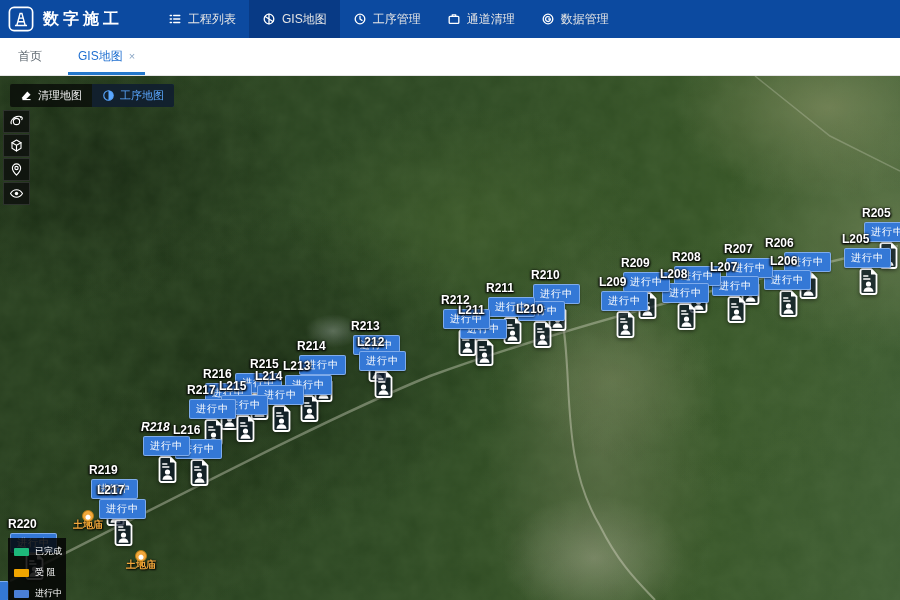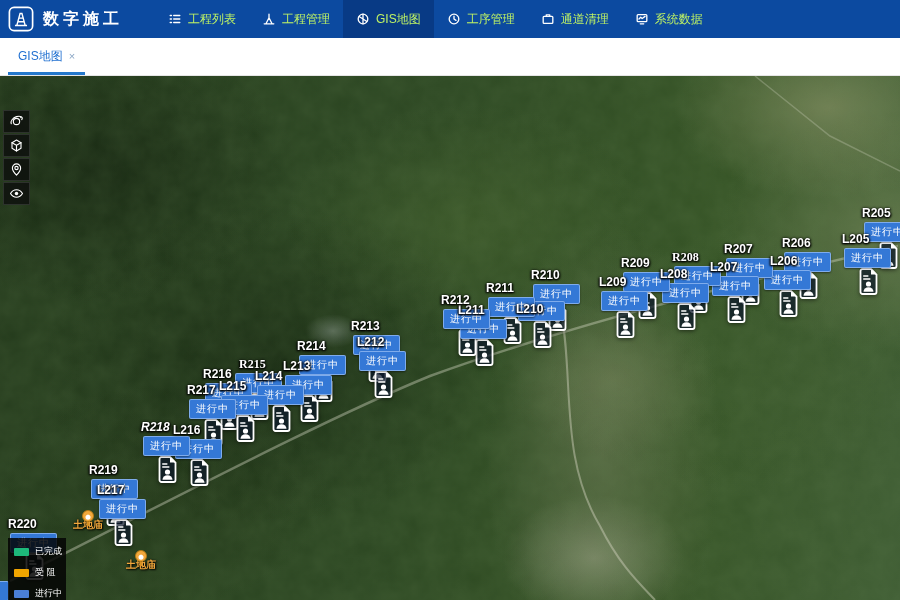--- a/index.html
+++ b/index.html
@@ -8,21 +8,21 @@
   .app { position:relative; width:900px; height:600px; }
 
   
   .navbar { position:absolute; left:0; top:0; width:900px; height:38px;
     background:#0c4aa0; display:flex; align-items:center; color:#fff; }
   .logo-wrap { display:flex; align-items:center; gap:9px; padding:0 14px 0 8px; }
   .logo-wrap svg { width:26px; height:26px; display:block; }
   .app-title { font-size:16px; font-weight:bold; letter-spacing:4px; white-space:nowrap; }
   .nav-items { display:flex; align-items:stretch; height:38px; margin-left:18px; }
   .nav-item { display:flex; align-items:center; gap:6px; padding:5px 13px; font-size:12px;
-    color:#bef264; cursor:pointer; white-space:nowrap; }
+    color:#e5e5e5; cursor:pointer; white-space:nowrap; }
   .nav-item svg { width:14px; height:14px; color:#fff; }
   .nav-item.active { background:#083a85; }
 
   
   .tabbar { position:absolute; left:0; top:38px; width:900px; height:38px; background:#fff;
     display:flex; align-items:stretch; border-bottom:1px solid #e6e6e6; }
   .tab { display:flex; align-items:center; gap:6px; padding:0 18px; font-size:12px;
     color:#606a72; cursor:pointer; position:relative; }
   .tab.active { color:#1f6fd0; }
   .tab.active::after { content:""; position:absolute; left:8px; right:8px; bottom:0;
@@ -98,28 +98,20 @@
     </div>
     <div class="nav-items">
         <div class="nav-item">
           <span style="display:flex">
             <svg viewBox="0 0 16 16">
               <path d="M2.5 4h1.5M6.5 4h7M2.5 8h1.5M6.5 8h7M2.5 12h1.5M6.5 12h7" fill="none" stroke="currentColor" stroke-width="1.5" stroke-linecap="round" stroke-linejoin="round"></path>
             </svg>
           </span>
           <span>工程列表</span>
         </div>
-        <div class="nav-item">
-          <span style="display:flex">
-            <svg viewBox="0 0 16 16">
-              <path d="M8 2.5v4M4.5 13.5L8 6.5l3.5 7M2.5 13.5h11" fill="none" stroke="currentColor" stroke-width="1.5" stroke-linecap="round" stroke-linejoin="round"></path>
-            </svg>
-          </span>
-          <span>工程管理</span>
-        </div>
         <div class="nav-item active">
           <span style="display:flex">
             <svg viewBox="0 0 16 16">
               <circle cx="8" cy="8" r="5.5" fill="none" stroke="currentColor" stroke-width="1.5" stroke-linecap="round" stroke-linejoin="round"></circle>
               <path d="M3.6 5.2l8.8 5.6M8 2.5v11" fill="none" stroke="currentColor" stroke-width="1.5" stroke-linecap="round" stroke-linejoin="round"></path>
             </svg>
           </span>
           <span>GIS地图</span>
         </div>
         <div class="nav-item">
@@ -136,30 +128,33 @@
             <svg viewBox="0 0 16 16">
               <rect x="2.5" y="5" width="11" height="8" rx="1" fill="none" stroke="currentColor" stroke-width="1.5" stroke-linecap="round" stroke-linejoin="round"></rect>
               <path d="M6 5V3.2h4V5" fill="none" stroke="currentColor" stroke-width="1.5" stroke-linecap="round" stroke-linejoin="round"></path>
             </svg>
           </span>
           <span>通道清理</span>
         </div>
         <div class="nav-item">
           <span style="display:flex">
             <svg viewBox="0 0 16 16">
-              <rect x="2.5" y="3" width="11" height="8" rx="1" fill="none" stroke="currentColor" stroke-width="1.5" stroke-linecap="round" stroke-linejoin="round"></rect>
-              <path d="M4.5 8l2-2 1.7 1.5L11.5 5M6 13.5h4" fill="none" stroke="currentColor" stroke-width="1.5" stroke-linecap="round" stroke-linejoin="round"></path>
-            </svg>
-          </span>
-          <span>系统数据</span>
+              <circle cx="8" cy="8" r="5.5" fill="none" stroke="currentColor" stroke-width="1.5" stroke-linecap="round" stroke-linejoin="round"></circle>
+              <path d="M10.8 8a2.8 2.8 0 1 1-1.1-2.2M10.8 8h-2" fill="none" stroke="currentColor" stroke-width="1.5" stroke-linecap="round" stroke-linejoin="round"></path>
+            </svg>
+          </span>
+          <span>数据管理</span>
         </div>
       </div>
   </div>
 
   <div class="tabbar">
+      <div class="tab">
+        <span>首页</span>
+      </div>
       <div class="tab active">
         <span>GIS地图</span>
         <span class="close">×</span>
       </div>
     </div>
 
   <div class="map">
     <svg class="terrain" width="900" height="524" viewBox="0 0 900 524">
       <defs>
         <filter id="noise" x="0" y="0" width="100%" height="100%">
@@ -185,21 +180,21 @@
         <div class="status-badge" style="left: 864px; top: 146px;">进行中</div>
         <div class="tower-label" style="left: 842px; top: 156px;">L205</div>
         <div class="marker-ic" style="left: 858px; top: 192px;"><svg width="21" height="27" viewBox="0 0 21 27">
  <path d="M2.5 3a2 2 0 0 1 2-2H13l5.5 5.5V24a2 2 0 0 1-2 2h-12a2 2 0 0 1-2-2z" fill="rgba(15,30,55,.55)" stroke="#fff" stroke-width="1.8"></path>
  <path d="M13 1l5.5 5.5H13z" fill="#fff"></path>
  <path d="M5.8 8h4M5.8 11h6" stroke="#fff" stroke-width="1.6" stroke-linecap="round"></path>
  <circle cx="10.5" cy="16" r="2.6" fill="#fff"></circle>
  <path d="M5.5 23.8a5 4.6 0 0 1 10 0z" fill="#fff"></path>
           </svg></div>
         <div class="status-badge" style="left: 844px; top: 172px;">进行中</div>
-        <div class="tower-label" style="left: 782px; top: 160px;">R206</div>
+        <div class="tower-label" style="left: 765px; top: 160px;">R206</div>
         <div class="marker-ic" style="left: 798px; top: 196px;"><svg width="21" height="27" viewBox="0 0 21 27">
  <path d="M2.5 3a2 2 0 0 1 2-2H13l5.5 5.5V24a2 2 0 0 1-2 2h-12a2 2 0 0 1-2-2z" fill="rgba(15,30,55,.55)" stroke="#fff" stroke-width="1.8"></path>
  <path d="M13 1l5.5 5.5H13z" fill="#fff"></path>
  <path d="M5.8 8h4M5.8 11h6" stroke="#fff" stroke-width="1.6" stroke-linecap="round"></path>
  <circle cx="10.5" cy="16" r="2.6" fill="#fff"></circle>
  <path d="M5.5 23.8a5 4.6 0 0 1 10 0z" fill="#fff"></path>
           </svg></div>
         <div class="status-badge" style="left: 784px; top: 176px;">进行中</div>
         <div class="tower-label" style="left: 770px; top: 178px;">L206</div>
         <div class="marker-ic" style="left: 778px; top: 214px;"><svg width="21" height="27" viewBox="0 0 21 27">
@@ -221,21 +216,21 @@
         <div class="status-badge" style="left: 726px; top: 182px;">进行中</div>
         <div class="tower-label" style="left: 710px; top: 184px;">L207</div>
         <div class="marker-ic" style="left: 726px; top: 220px;"><svg width="21" height="27" viewBox="0 0 21 27">
  <path d="M2.5 3a2 2 0 0 1 2-2H13l5.5 5.5V24a2 2 0 0 1-2 2h-12a2 2 0 0 1-2-2z" fill="rgba(15,30,55,.55)" stroke="#fff" stroke-width="1.8"></path>
  <path d="M13 1l5.5 5.5H13z" fill="#fff"></path>
  <path d="M5.8 8h4M5.8 11h6" stroke="#fff" stroke-width="1.6" stroke-linecap="round"></path>
  <circle cx="10.5" cy="16" r="2.6" fill="#fff"></circle>
  <path d="M5.5 23.8a5 4.6 0 0 1 10 0z" fill="#fff"></path>
           </svg></div>
         <div class="status-badge" style="left: 712px; top: 200px;">进行中</div>
-        <div class="tower-label" style="left: 672px; top: 174px; font-family: Liberation Serif, serif;">R208</div>
+        <div class="tower-label" style="left: 672px; top: 174px;">R208</div>
         <div class="marker-ic" style="left: 688px; top: 210px;"><svg width="21" height="27" viewBox="0 0 21 27">
  <path d="M2.5 3a2 2 0 0 1 2-2H13l5.5 5.5V24a2 2 0 0 1-2 2h-12a2 2 0 0 1-2-2z" fill="rgba(15,30,55,.55)" stroke="#fff" stroke-width="1.8"></path>
  <path d="M13 1l5.5 5.5H13z" fill="#fff"></path>
  <path d="M5.8 8h4M5.8 11h6" stroke="#fff" stroke-width="1.6" stroke-linecap="round"></path>
  <circle cx="10.5" cy="16" r="2.6" fill="#fff"></circle>
  <path d="M5.5 23.8a5 4.6 0 0 1 10 0z" fill="#fff"></path>
           </svg></div>
         <div class="status-badge" style="left: 674px; top: 190px;">进行中</div>
         <div class="tower-label" style="left: 660px; top: 191px;">L208</div>
         <div class="marker-ic" style="left: 676px; top: 227px;"><svg width="21" height="27" viewBox="0 0 21 27">
@@ -338,21 +333,21 @@
         <div class="status-badge" style="left: 299px; top: 279px;">进行中</div>
         <div class="tower-label" style="left: 283px; top: 283px;">L213</div>
         <div class="marker-ic" style="left: 299px; top: 319px;"><svg width="21" height="27" viewBox="0 0 21 27">
  <path d="M2.5 3a2 2 0 0 1 2-2H13l5.5 5.5V24a2 2 0 0 1-2 2h-12a2 2 0 0 1-2-2z" fill="rgba(15,30,55,.55)" stroke="#fff" stroke-width="1.8"></path>
  <path d="M13 1l5.5 5.5H13z" fill="#fff"></path>
  <path d="M5.8 8h4M5.8 11h6" stroke="#fff" stroke-width="1.6" stroke-linecap="round"></path>
  <circle cx="10.5" cy="16" r="2.6" fill="#fff"></circle>
  <path d="M5.5 23.8a5 4.6 0 0 1 10 0z" fill="#fff"></path>
           </svg></div>
         <div class="status-badge" style="left: 285px; top: 299px;">进行中</div>
-        <div class="tower-label" style="left: 239px; top: 281px; font-family: Liberation Serif, serif;">R215</div>
+        <div class="tower-label" style="left: 250px; top: 281px;">R215</div>
         <div class="marker-ic" style="left: 249px; top: 317px;"><svg width="21" height="27" viewBox="0 0 21 27">
  <path d="M2.5 3a2 2 0 0 1 2-2H13l5.5 5.5V24a2 2 0 0 1-2 2h-12a2 2 0 0 1-2-2z" fill="rgba(15,30,55,.55)" stroke="#fff" stroke-width="1.8"></path>
  <path d="M13 1l5.5 5.5H13z" fill="#fff"></path>
  <path d="M5.8 8h4M5.8 11h6" stroke="#fff" stroke-width="1.6" stroke-linecap="round"></path>
  <circle cx="10.5" cy="16" r="2.6" fill="#fff"></circle>
  <path d="M5.5 23.8a5 4.6 0 0 1 10 0z" fill="#fff"></path>
           </svg></div>
         <div class="status-badge" style="left: 235px; top: 297px;">进行中</div>
         <div class="tower-label" style="left: 255px; top: 293px;">L214</div>
         <div class="marker-ic" style="left: 271px; top: 329px;"><svg width="21" height="27" viewBox="0 0 21 27">
@@ -433,20 +428,36 @@
  <path d="M5.8 8h4M5.8 11h6" stroke="#fff" stroke-width="1.6" stroke-linecap="round"></path>
  <circle cx="10.5" cy="16" r="2.6" fill="#fff"></circle>
  <path d="M5.5 23.8a5 4.6 0 0 1 10 0z" fill="#fff"></path>
           </svg></div>
         <div class="status-badge" style="left: 10px; top: 457px;">进行中</div>
         <div class="status-badge" style="left: -38px; top: 505px;">进行中</div>
         <div class="poi" style="left: 88px; top: 438px;"><span class="poi-label">土地庙</span><span class="poi-dot"></span></div>
         <div class="poi" style="left: 141px; top: 478px;"><span class="poi-label">土地庙</span><span class="poi-dot"></span></div>
       </div>
 
+    <div class="map-buttons">
+      <div class="map-btn">
+        <svg viewBox="0 0 16 16">
+          <path d="M9 3l4 4-6 6H4l-2-2 7-8z" fill="#fff"></path>
+            <path d="M3 13h10" stroke="#fff" stroke-width="1.4"></path>
+        </svg>
+        <span>清理地图</span>
+      </div>
+      <div class="map-btn blue">
+        <svg viewBox="0 0 16 16">
+          <circle cx="8" cy="8" r="5.8" fill="none" stroke="#5aa7ff" stroke-width="1.4"></circle>
+          <path d="M8 2.2a5.8 5.8 0 0 1 0 11.6z" fill="#5aa7ff"></path>
+        </svg>
+        <span>工序地图</span>
+      </div>
+    </div>
 
     <div class="toolbar">
         <div class="tool-btn">
           <span style="display:flex">
             <svg viewBox="0 0 20 20">
               <circle cx="10" cy="10" r="4.2" fill="none" stroke="currentColor" stroke-width="1.5" stroke-linecap="round" stroke-linejoin="round"></circle>
               <path d="M3 13c-1.5-3 2-8 7-9.5 5-1.5 9.5.5 7 4" fill="none" stroke="currentColor" stroke-width="1.5" stroke-linecap="round" stroke-linejoin="round"></path>
               <circle cx="15.8" cy="4.6" r="1" fill="currentColor"></circle>
             </svg>
           </span>

